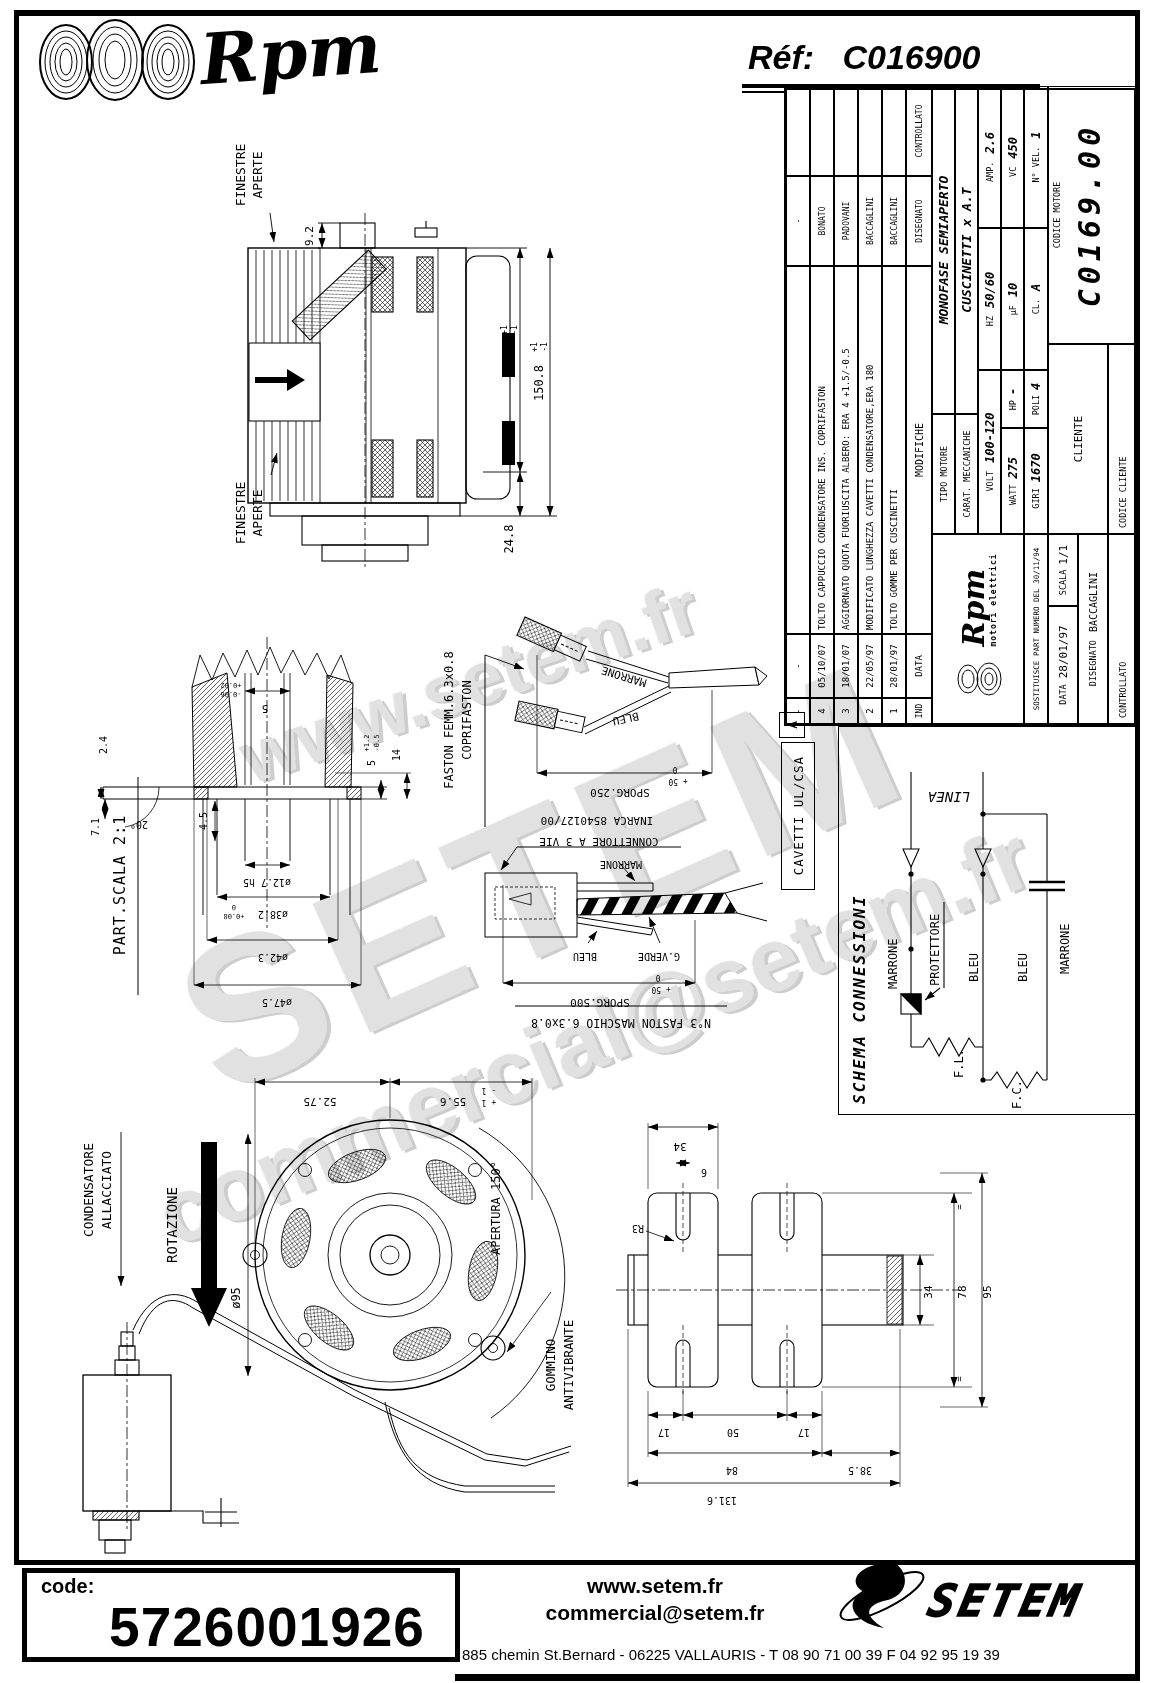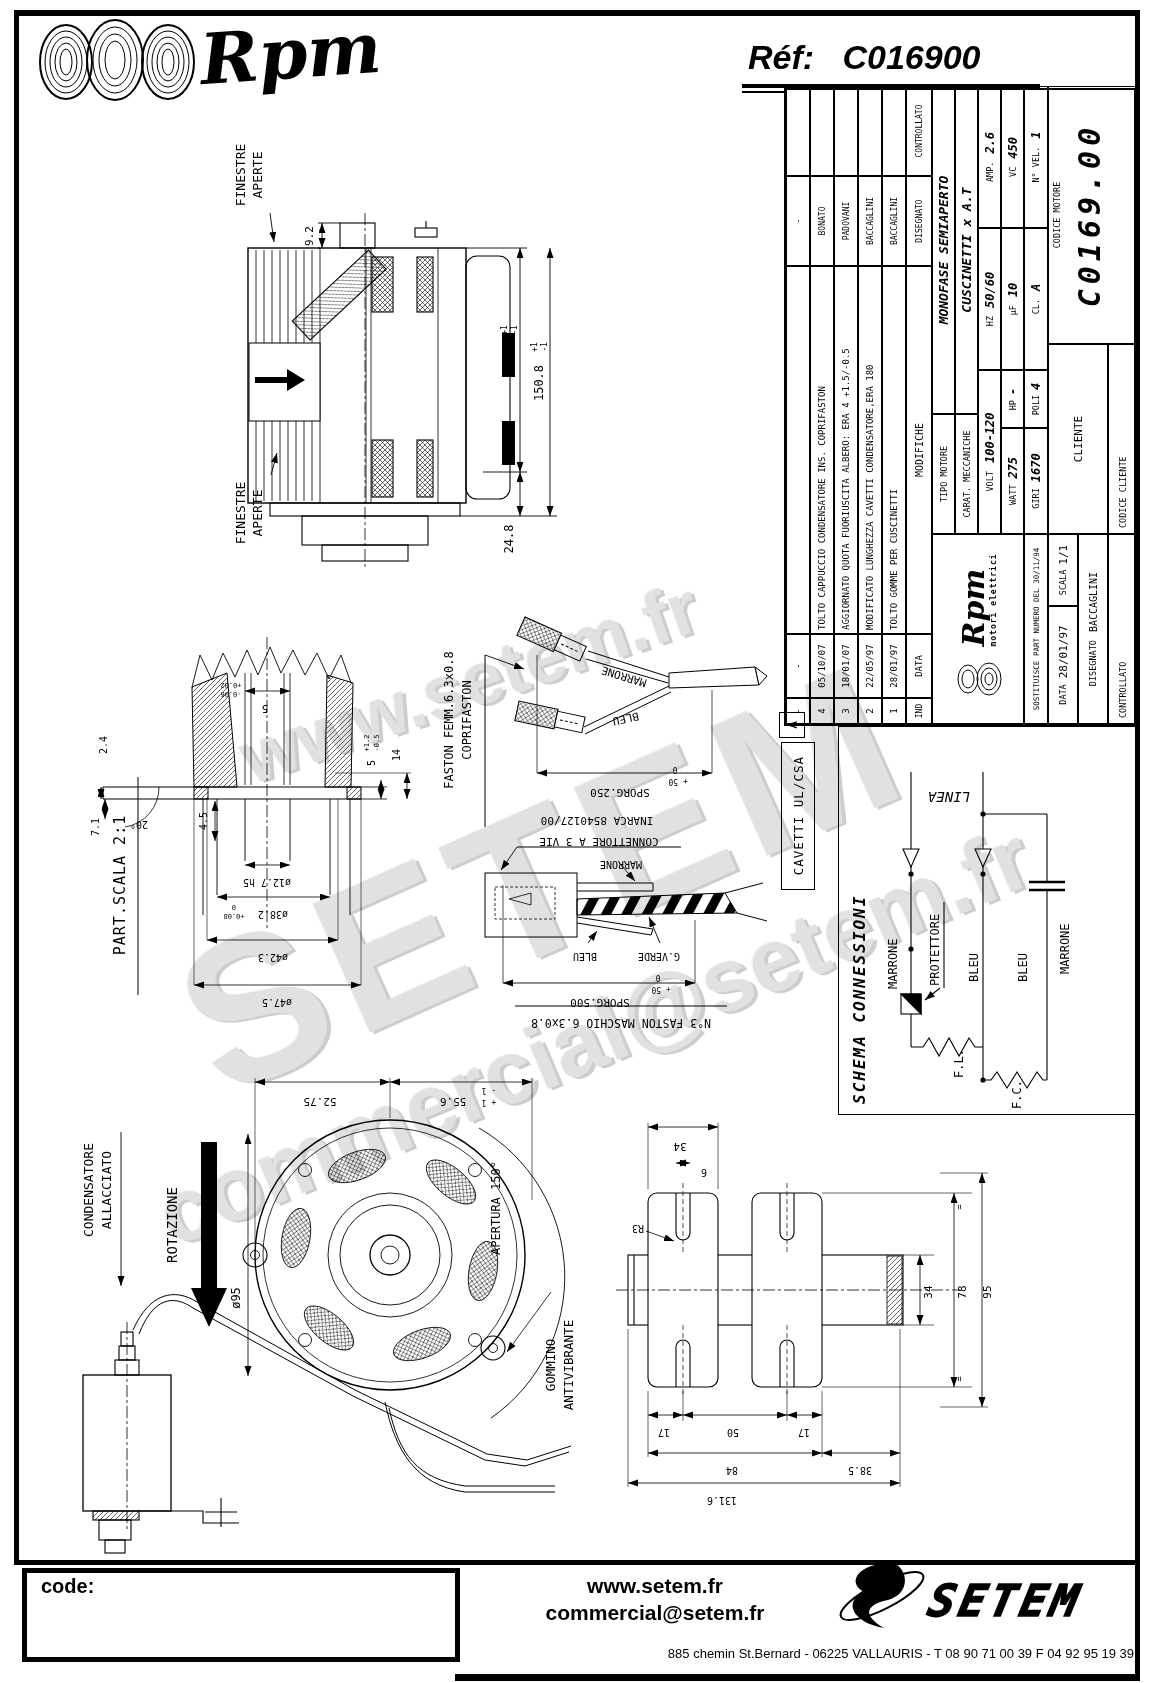--- a/index.html
+++ b/index.html
@@ -603,23 +603,24 @@
   <text transform="rotate(180 300 412)" x="300" y="412" text-anchor="middle" font-size="10">38.5</text>
   <text transform="rotate(180 162 442)" x="162" y="442" text-anchor="middle" font-size="10">131.6</text>
 </svg>
 
 <div class="wm" style="left:230px;top:640px;font-size:74px;transform:rotate(-19deg);">www.setem.fr</div>
 <div class="wm" style="left:160px;top:760px;font-size:205px;letter-spacing:12px;transform:rotate(-24deg);">SETEM</div>
 <div class="wm" style="left:125px;top:985px;font-size:90px;transform:rotate(-23deg);">commercial@setem.fr</div>
 
 <div class="abs" style="left:22px;top:1568px;width:438px;height:94px;border:5px solid #000;box-sizing:border-box;background:#fff;z-index:50;">
   <div class="sans" style="position:absolute;left:14px;top:2px;font-size:20px;font-weight:bold;">code:</div>
+  <div class="sans" style="position:absolute;left:60px;top:22px;width:360px;text-align:center;font-size:55px;font-weight:bold;letter-spacing:1px;">5726001926</div>
 </div>
 <div class="abs sans" style="left:530px;top:1572px;width:250px;text-align:center;font-weight:bold;font-size:21px;line-height:27px;">
   <div>www.setem.fr</div>
   <div>commercial@setem.fr</div>
 </div>
 <svg class="abs" style="left:830px;top:1556px;" width="305" height="84" viewBox="0 0 305 84">
   <ellipse cx="52" cy="40" rx="46" ry="13" transform="rotate(-27 52 40)" fill="none" stroke="#000" stroke-width="2"></ellipse>
   <path d="M62,6 C28,8 16,26 34,36 C14,44 20,66 54,72 C30,58 38,48 58,44 C82,37 78,12 62,6 Z" fill="#000"></path>
   <text transform="translate(96,60) skewX(-12)" x="0" y="0" font-family="Liberation Sans, sans-serif" font-style="italic" font-weight="bold" font-size="44" letter-spacing="4" fill="#fff" stroke="#000" stroke-width="1.5">SETEM</text>
 </svg>
-<div class="abs sans" style="left:462px;top:1646px;width:672px;font-size:13px;white-space:nowrap;text-align:right;">885 chemin St.Bernard  -  06225 VALLAURIS  -  T 08 90 71 00 39   F 04 92 95 19 39</div>
+<div class="abs sans" style="left:462px;top:1646px;width:672px;font-size:15px;white-space:nowrap;text-align:left;">885 chemin St.Bernard  -  06225 VALLAURIS  -  T 08 90 71 00 39   F 04 92 95 19 39</div>
 
 </body></html>

